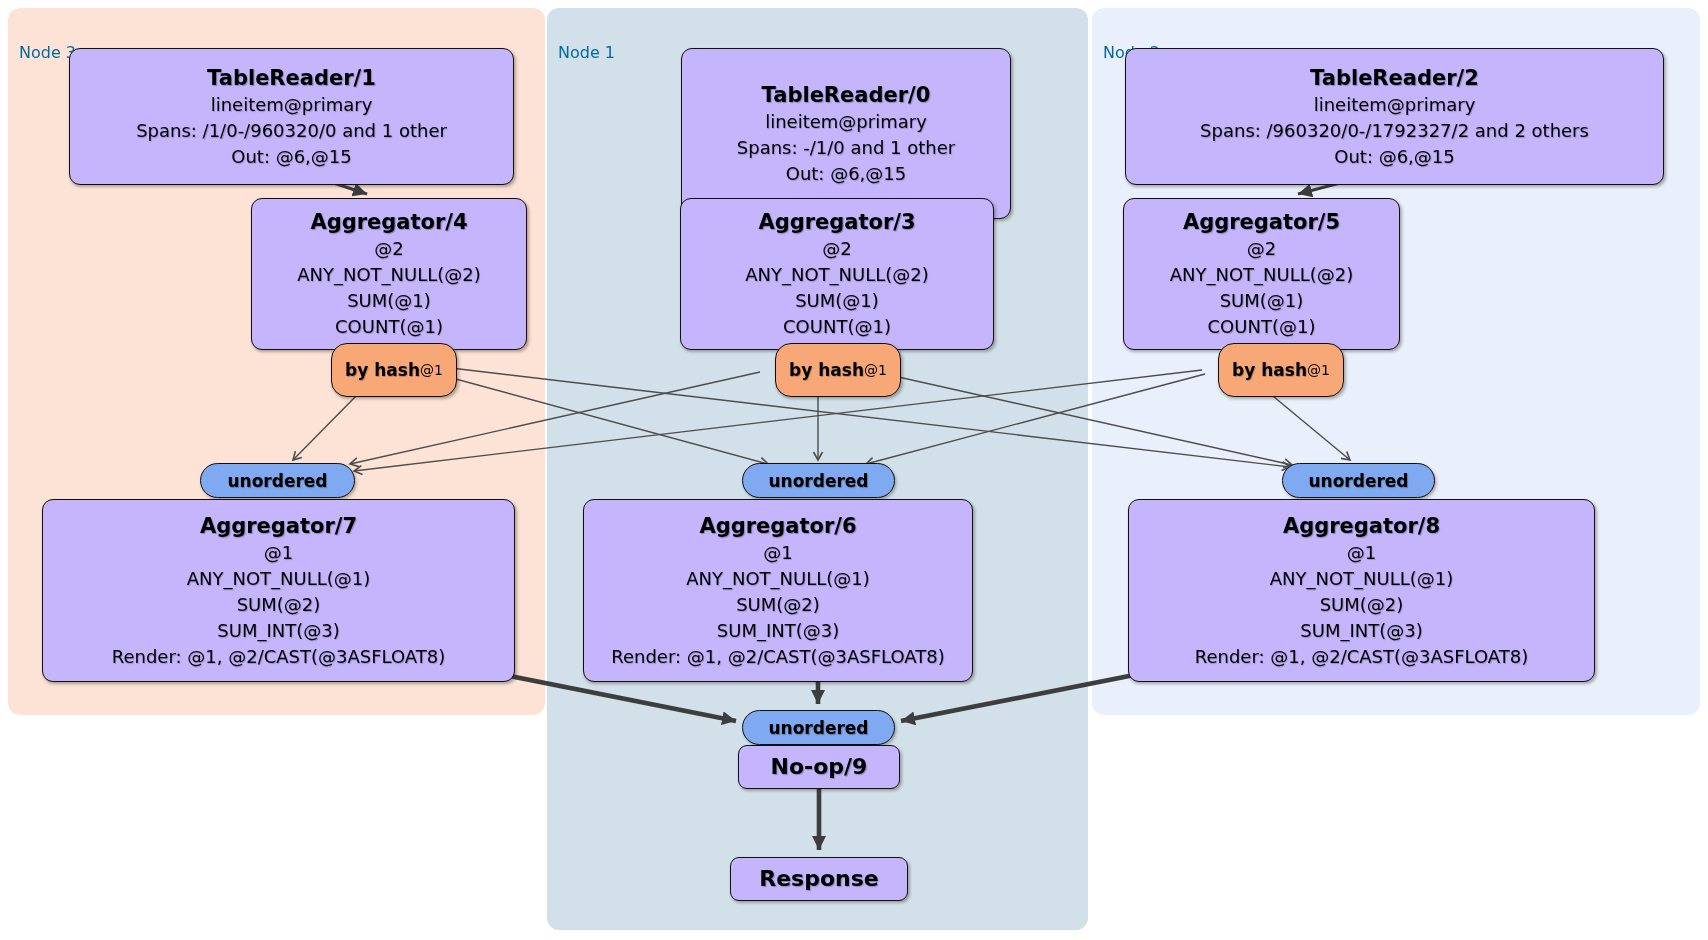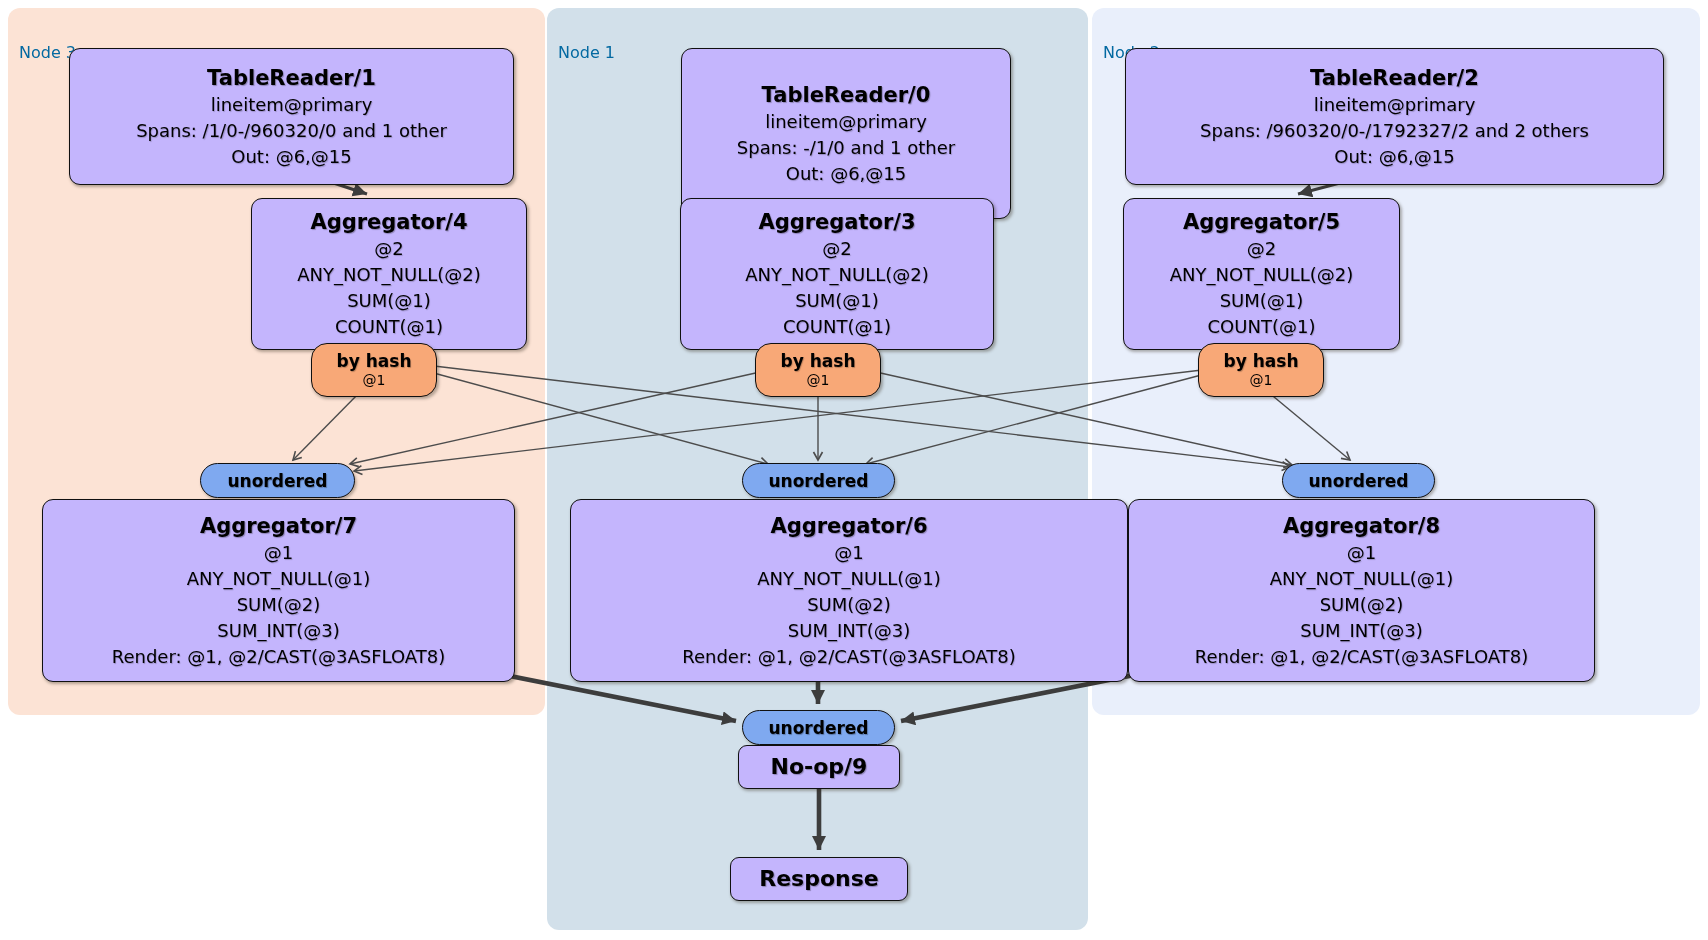--- a/index.html
+++ b/index.html
@@ -46,24 +46,25 @@
   .tline {
     font-size: 18px; line-height: 26px;
     text-shadow: 0.8px 1px 1px rgba(0,0,0,0.22);
     white-space: nowrap;
   }
   
   .router {
     background: #f8a877;
     border: 1.8px solid #101010;
     border-radius: 16px;
-    display: flex; flex-direction: column;
+    display: flex; flex-direction: row;
     align-items: center; justify-content: center;
     text-align: center;
     box-shadow: 1.5px 2px 3px rgba(50, 40, 25, 0.35);
+    margin-left: 20px;
   }
   .router-label {
     font-weight: bold; font-size: 17px; line-height: 21px;
     text-shadow: 0.8px 1px 1px rgba(0,0,0,0.25);
   }
   .router-detail { font-size: 14px; line-height: 17px; }
   
   .sync {
     background: #7fa9f0;
     border: 1.8px solid #101010;
@@ -199,21 +200,21 @@
   <div class="node proc" style="left:42px; top:499px; width:473px; height:183px;">
     <div class="proc-title">Aggregator/7</div>
     <div>
         <div class="tline">@1</div>
         <div class="tline">ANY_NOT_NULL(@1)</div>
         <div class="tline">SUM(@2)</div>
         <div class="tline">SUM_INT(@3)</div>
         <div class="tline">Render: @1, @2/CAST(@3ASFLOAT8)</div>
       </div>
   </div>
-  <div class="node proc" style="left:570px; top:499px; width:558px; height:183px;">
+  <div class="node proc" style="left:583px; top:499px; width:390px; height:183px;">
     <div class="proc-title">Aggregator/6</div>
     <div>
         <div class="tline">@1</div>
         <div class="tline">ANY_NOT_NULL(@1)</div>
         <div class="tline">SUM(@2)</div>
         <div class="tline">SUM_INT(@3)</div>
         <div class="tline">Render: @1, @2/CAST(@3ASFLOAT8)</div>
       </div>
   </div>
   <div class="node proc" style="left:1128px; top:499px; width:467px; height:183px;">

